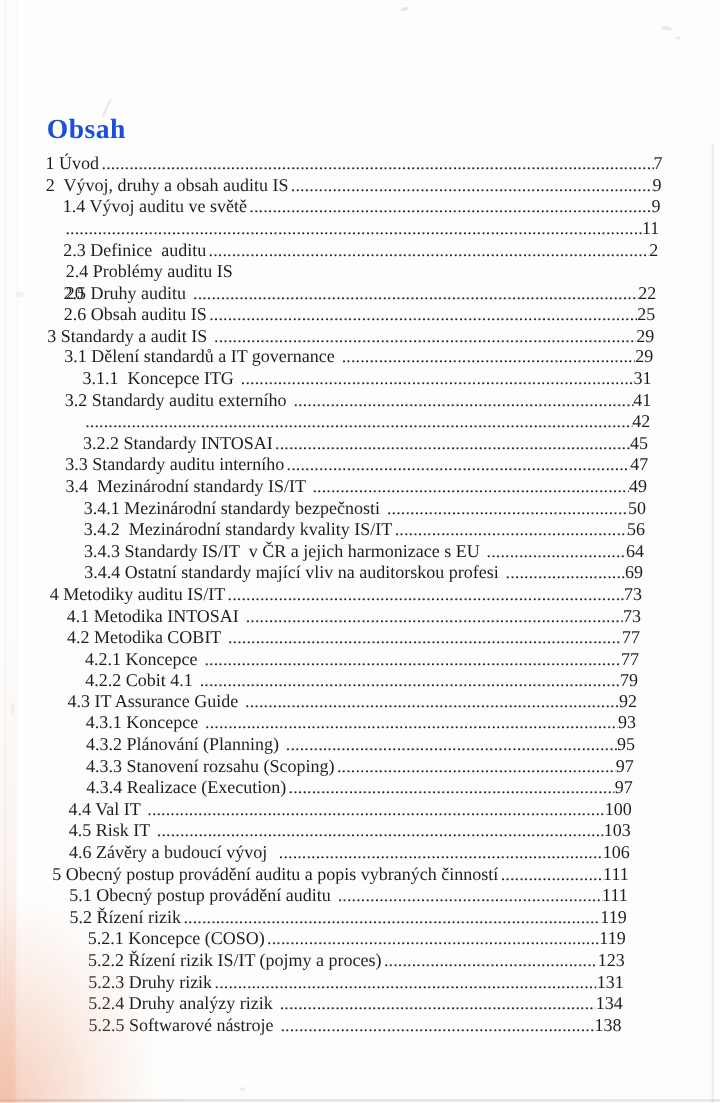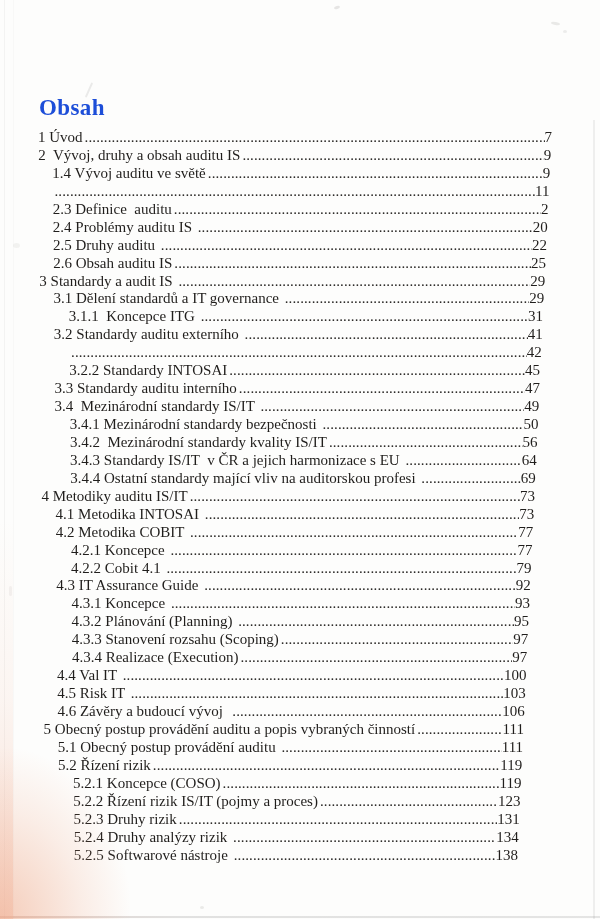--- a/index.html
+++ b/index.html
@@ -112,21 +112,21 @@
   </div>
       <div class="row lvl2" style="margin-right: 2.55px; margin-left: 0.51px;">
     <span class="leader"></span>
     <span class="num">11</span>
   </div>
       <div class="row lvl2" style="margin-right: 3.4px; margin-left: 0.68px;">
     <span class="label">2.3 Definice  auditu</span>
     <span class="leader"></span>
     <span class="num">2</span>
   </div>
-      <div class="row lvl2" style="margin-right: 4.25px; margin-left: 0.85px;">
+      <div class="row lvl2" style="margin-right: 4.25px; margin-left: 0.85px; flex-direction: column;">
     <span class="label">2.4 Problémy auditu IS </span>
     <span class="leader"></span>
     <span class="num">20</span>
   </div>
       <div class="row lvl2" style="margin-right: 5.1px; margin-left: 1.02px; justify-content: center;">
     <span class="label">2.5 Druhy auditu </span>
     <span class="leader"></span>
     <span class="num">22</span>
   </div>
       <div class="row lvl2" style="margin-right: 5.95px; margin-left: 1.19px;">

